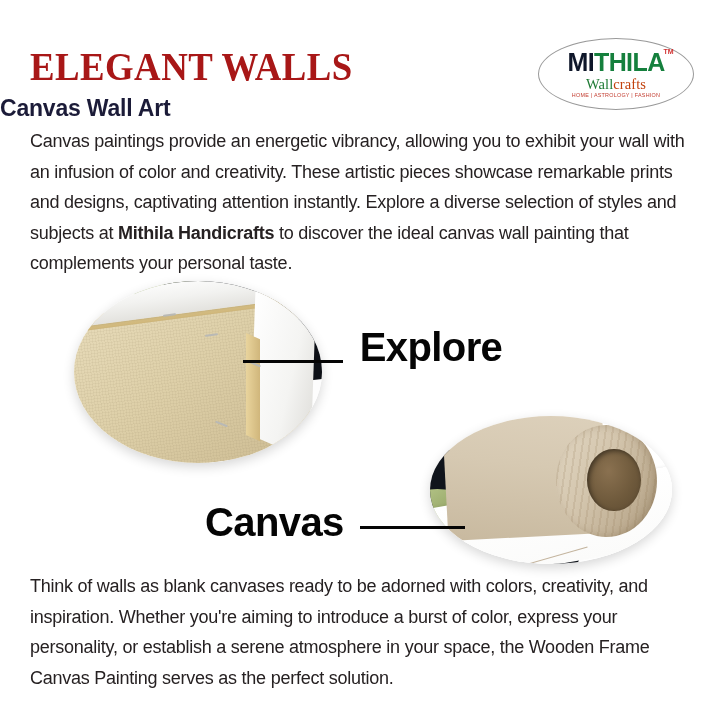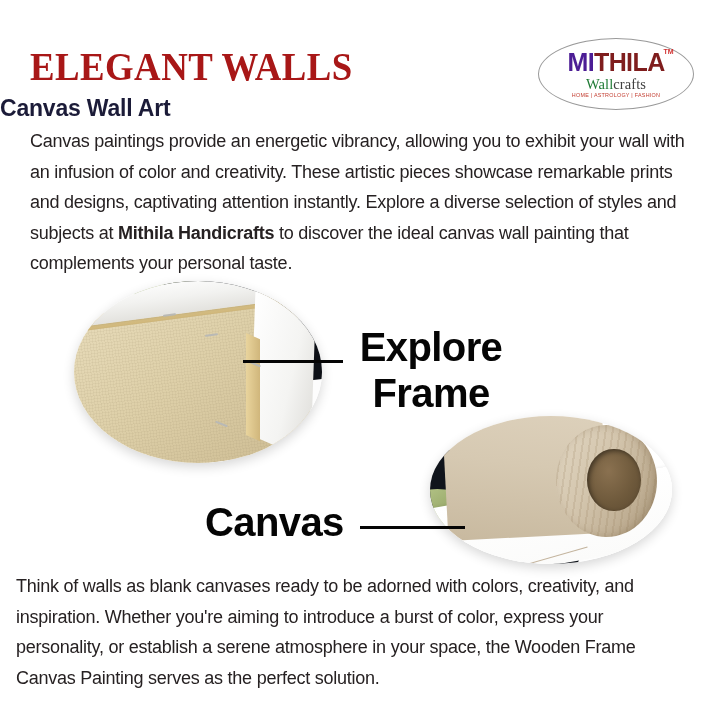--- a/index.html
+++ b/index.html
@@ -78,40 +78,40 @@
   .logo-word {
     position: relative;
     font-family: "Liberation Sans", sans-serif;
     font-weight: bold;
     font-size: 25px;
     letter-spacing: -0.6px;
     color: #c0392b;
     white-space: nowrap;
     margin-bottom: 1px;
   }
-  .logo-word .g { color: #4c1d95; }
-  .logo-word .r { color: #7f1d1d; }
+  .logo-word .g { color: #0f172a; }
+  .logo-word .r { color: #15803d; }
   .logo-tm {
     position: absolute;
     right: -9px;
     top: -2px;
     font-size: 7px;
     font-weight: bold;
     color: #d12f2f;
     letter-spacing: 0;
   }
   .logo-sub {
     font-family: "Liberation Serif", serif;
     font-size: 14.5px;
     letter-spacing: 0.1px;
     white-space: nowrap;
     margin-top: 1px;
   }
   .logo-sub .g { color: #1e7a34; }
-  .logo-sub .r { color: #404040; }
+  .logo-sub .r { color: #c2410c; }
   .logo-tag {
     font-family: "Liberation Sans", sans-serif;
     font-size: 5.4px;
     color: #c23b2e;
     letter-spacing: 0.25px;
     white-space: nowrap;
     margin-top: 2px;
   }
 
   
@@ -124,21 +124,21 @@
     letter-spacing: -0.25px;
   }
   .para b { font-weight: bold; }
 
   .para-top {
     left: 30px;
     top: 126px;
     width: 665px;
   }
   .para-bottom {
-    left: 16px;
+    left: 30px;
     top: 571px;
     width: 670px;
   }
 
   
   .oval {
     position: absolute;
     border-radius: 50%;
     overflow: hidden;
     background: #ffffff;
@@ -340,21 +340,20 @@
     <div class="ph p1-woodr"></div>
     <div class="ph p1-staple" style="left:36%; top:18%; transform:rotate(-8deg);"></div>
     <div class="ph p1-staple" style="left:53%; top:29%; transform:rotate(-8deg);"></div>
     <div class="ph p1-staple" style="left:70%; top:45%; transform:rotate(22deg);"></div>
     <div class="ph p1-staple" style="left:57%; top:78%; transform:rotate(22deg);"></div>
   </div>
 
   <div class="leader leader-wooden"></div>
   <div class="callout-label label-wooden">
     <span class="l1">Explore</span>
-    <span class="l2">Frame</span>
   </div>
 
   <div class="oval oval-canvas">
     <div class="ph p2-white"></div>
     <div class="ph p2-black"></div>
     <div class="ph p2-green"></div>
     <div class="ph p2-lowerwhite"></div>
     <div class="ph p2-sheet"></div>
     <div class="ph p2-seam"></div>
     <div class="ph p2-roll"></div>

